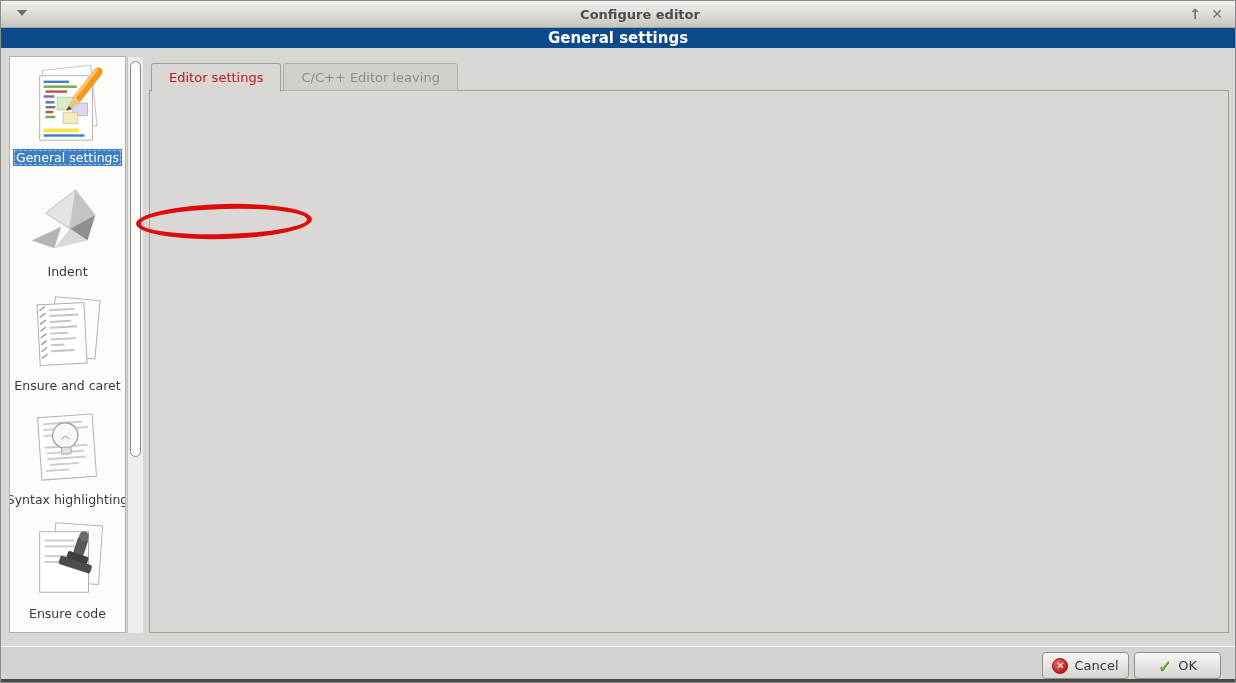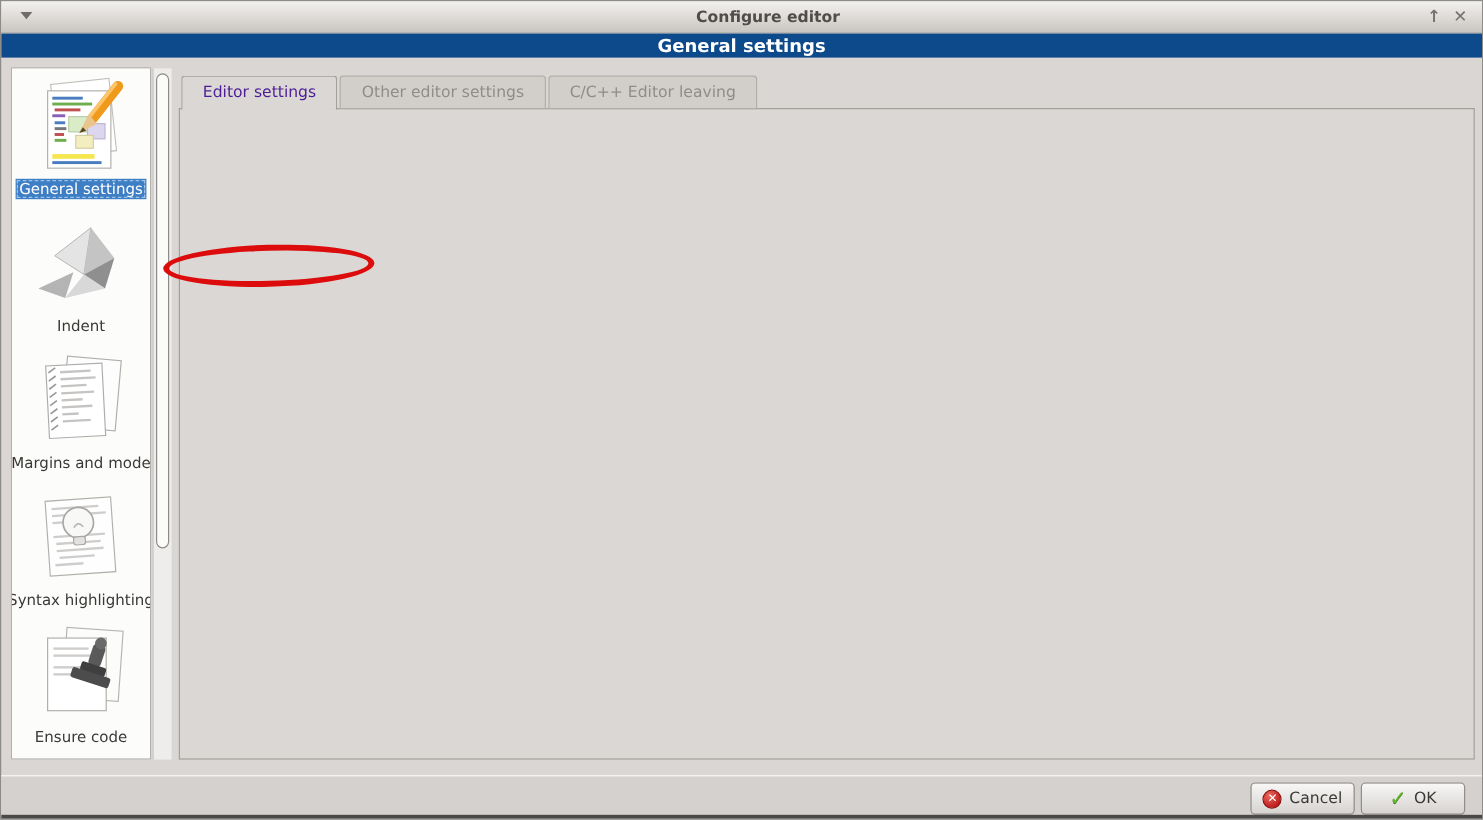--- a/index.html
+++ b/index.html
@@ -46,21 +46,21 @@
   }
   .v-thumb{ position:absolute; left:2px; top:4px; width:11px; height:396px;
     border:1px solid #8d8b88; border-radius:6px; background:#fbfbfa; }
   
   .tabbar{ position:absolute; left:150px; top:62px; height:28px; display:flex; gap:2px; z-index:5;}
   .tab{
     padding:0 17px; display:flex; align-items:center; font-size:13px;
     background:#d2cfcb; color:#908d89; border:1px solid #b2afab;
     border-top-left-radius:3px; border-top-right-radius:3px; cursor:default;
   }
-  .tab.active{ background:#dad7d4; color:#4c1d95; border-color:#a3a09c; border-bottom:1px solid #dad7d4; height:29px;}
+  .tab.active{ background:#dad7d4; color:#b91c1c; border-color:#a3a09c; border-bottom:1px solid #dad7d4; height:29px;}
   
   .panel{
     position:absolute; left:148px; top:89px; width:1080px; height:543px;
     background:#dad7d4; border:1px solid #a3a09c; z-index:1;
   }
   
   .group{ position:absolute; border:1px solid #97948f; border-radius:1px; }
   .group-title{ position:absolute; top:-8px; left:3px; background:#dad7d4; padding:0 3px; font-size:13px; color:#3b3935;}
   
   .row{ display:flex; align-items:center; height:20px; margin:0 0 5px 8px; cursor:default;}
@@ -201,21 +201,21 @@
               <rect x="28" y="29" width="22" height="2"></rect>
                 <rect x="28" y="35" width="28" height="2"></rect>
               <rect x="28" y="41" width="18" height="2"></rect>
                 <rect x="28" y="47" width="26" height="2"></rect>
               <rect x="28" y="53" width="14" height="2"></rect>
                 <rect x="28" y="59" width="24" height="2"></rect>
             </g>
           </g>
         </svg>
       </span>
-      <span class="side-label">Margins and mode</span>
+      <span class="side-label">Ensure and caret</span>
     </div>
 
     <div class="side-item">
       <span class="side-icon">
         <svg width="88" height="82" viewBox="0 0 90 84">
           <g transform="rotate(-4 45 42)">
             <rect x="16" y="10" width="56" height="64" fill="#fefefe" stroke="#b2b0ac"></rect>
             <g fill="#cfcdcb">
               <rect x="21" y="16" width="40" height="2"></rect>
                 <rect x="21" y="22" width="46" height="2"></rect>
@@ -262,23 +262,20 @@
 
   <div class="v-scrollbar">
     <div class="v-thumb"></div>
   </div>
 
   <div class="tabbar">
     <div class="tab active">
         <span>Editor settings</span>
       </div>
     <div class="tab">
-        <span>Other editor settings</span>
-      </div>
-    <div class="tab">
         <span>C/C++ Editor leaving</span>
       </div>
   </div>
 
   <div class="panel"></div>
 
   <div class="group" style="left:153px; top:99px; width:1070px; height:66px;">
     <span class="group-title">Font</span>
     <input class="text-input" style="left: 2px; top: 14px; width: 976px; height: 24px;" value="This is sample text">
     <div class="btn" style="position:absolute; left:981px; top:12px; width:82px; height:28px;">

